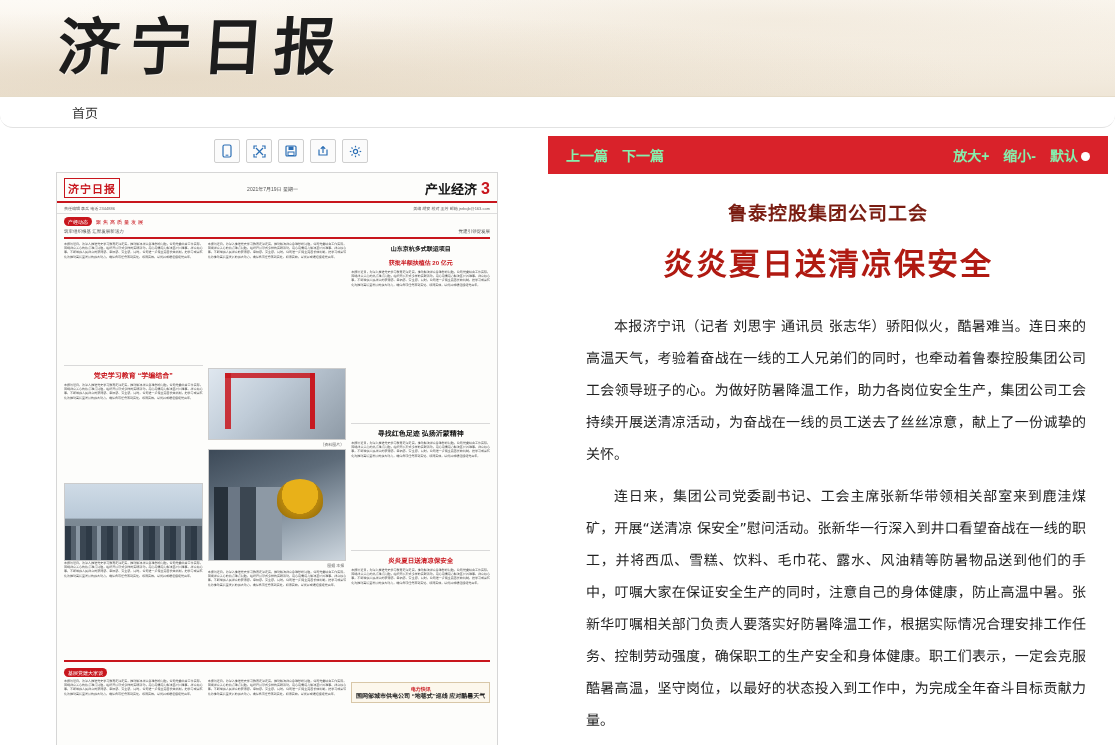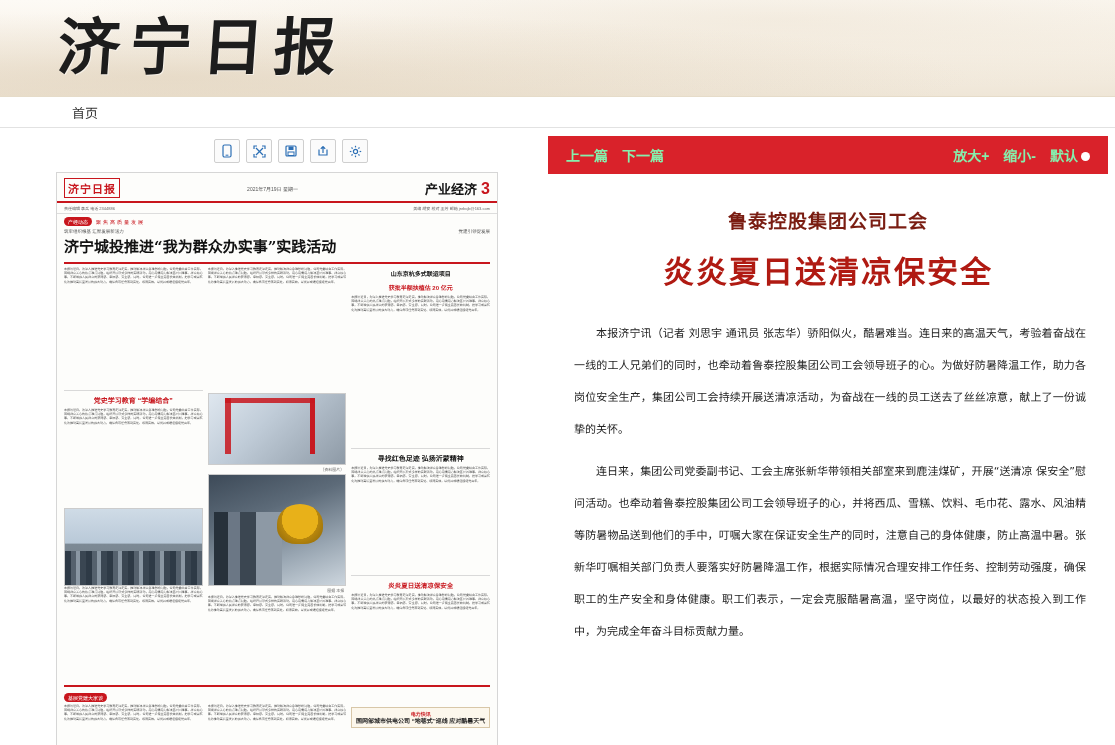--- a/index.html
+++ b/index.html
@@ -47,20 +47,21 @@
   }
 
   
   .navbar {
     height: 30px;
     background: #ffffff;
     border-bottom: 1px solid #e2e2e2;
     padding-left: 68px;
     display: flex;
     align-items: center;
+    border-radius: 13px;
   }
   .navbar a {
     font-size: 13px;
     color: #333;
     text-decoration: none;
     padding: 2px 4px;
   }
 
   
   .layout {
@@ -292,37 +293,36 @@
     padding: 24px 22px 10px 22px;
   }
   .art-kicker {
     text-align: center;
     font-size: 19px;
     font-weight: 700;
     color: #7a1d12;
     letter-spacing: 1px;
     margin-bottom: 14px;
     font-family: "DejaVu Serif", "Liberation Serif", serif;
-    margin-top: 8px;
   }
   .art-title {
     text-align: center;
     font-size: 31px;
     font-weight: 700;
     color: #b01a12;
     letter-spacing: 2px;
     margin-bottom: 26px;
     font-family: "DejaVu Serif", "Liberation Serif", serif;
   }
   .art-p {
-    font-size: 11px;
+    font-size: 14px;
     line-height: 32px;
     color: #222;
     text-indent: 2em;
-    margin: 0 0 10px 4px;
+    margin: 0 0 10px 16px;
     text-align: justify;
     font-family: "DejaVu Sans", "Liberation Sans", sans-serif;
   }
 </style>
 </head>
 <body>
 
 <div class="masthead">
   <div class="masthead-wash"></div>
   <div class="masthead-title">济宁日报</div>
@@ -398,21 +398,20 @@
       <div class="p-band">
         <span class="p-badge">产经动态</span>
         <span class="p-band-txt">聚焦高质量发展</span>
       </div>
 
       <div style="display:flex;justify-content:space-between;padding:0 7px;">
         <span style="font-size:4.5px;color:#555;">筑牢组织根基  汇聚发展新活力</span>
         <span style="font-size:4.5px;color:#555;">党建引领促发展</span>
       </div>
 
-      <div class="p-headline">济宁城投推进“我为群众办实事”实践活动</div>
       <div class="rule-red"></div>
 
       <div class="p-body">
 
         <div class="p-col">
           <div class="textlines" style="height:120px;">本报讯近日，为深入推进党史学习教育走深走实，推动解决群众急难愁盼问题，公司党委结合工作实际，围绕群众关心的热点难点问题，组织开展形式多样的实践活动，用心用情用力解决基层困难事、群众烦心事，不断增强人民群众的获得感、幸福感、安全感。同时，公司进一步健全完善长效机制，把学习成果转化为推动高质量发展的强大动力，确保各项任务落到实处、取得实效，以优异成绩迎接建党百年。</div>
           <div class="rule" style="margin:3px 0;"></div>
           <div class="box-red-title">党史学习教育
 “学编结合”</div>
           <div class="textlines" style="height:100px;">本报讯近日，为深入推进党史学习教育走深走实，推动解决群众急难愁盼问题，公司党委结合工作实际，围绕群众关心的热点难点问题，组织开展形式多样的实践活动，用心用情用力解决基层困难事、群众烦心事，不断增强人民群众的获得感、幸福感、安全感。同时，公司进一步健全完善长效机制，把学习成果转化为推动高质量发展的强大动力，确保各项任务落到实处、取得实效，以优异成绩迎接建党百年。</div>
@@ -488,17 +487,17 @@
         <a href="#">放大+</a>
         <a href="#">缩小-</a>
         <a href="#"><span>默认</span><span class="dot"></span></a>
       </div>
     </div>
 
     <div class="article">
       <div class="art-kicker">鲁泰控股集团公司工会</div>
       <div class="art-title">炎炎夏日送清凉保安全</div>
       <p class="art-p">本报济宁讯（记者 刘思宇 通讯员 张志华）骄阳似火，酷暑难当。连日来的高温天气，考验着奋战在一线的工人兄弟们的同时，也牵动着鲁泰控股集团公司工会领导班子的心。为做好防暑降温工作，助力各岗位安全生产，集团公司工会持续开展送清凉活动，为奋战在一线的员工送去了丝丝凉意，献上了一份诚挚的关怀。</p>
-      <p class="art-p">连日来，集团公司党委副书记、工会主席张新华带领相关部室来到鹿洼煤矿，开展“送清凉 保安全”慰问活动。也牵动着鲁泰控股集团公司工会领导班子的心，并将西瓜、雪糕、饮料、毛巾花、露水、风油精等防暑物品送到他们的手中，叮嘱大家在保证安全生产的同时，注意自己的身体健康，防止高温中暑。张新华叮嘱相关部门负责人要落实好防暑降温工作，根据实际情况合理安排工作任务、控制劳动强度，确保职工的生产安全和身体健康。职工们表示，一定会克服酷暑高温，坚守岗位，以最好的状态投入到工作中，为完成全年奋斗目标贡献力量。</p>
+      <p class="art-p">连日来，集团公司党委副书记、工会主席张新华带领相关部室来到鹿洼煤矿，开展“送清凉 保安全”慰问活动。张新华一行深入到井口看望奋战在一线的职工，并将西瓜、雪糕、饮料、毛巾花、露水、风油精等防暑物品送到他们的手中，叮嘱大家在保证安全生产的同时，注意自己的身体健康，防止高温中暑。张新华叮嘱相关部门负责人要落实好防暑降温工作，根据实际情况合理安排工作任务、控制劳动强度，确保职工的生产安全和身体健康。职工们表示，一定会克服酷暑高温，坚守岗位，以最好的状态投入到工作中，为完成全年奋斗目标贡献力量。</p>
     </div>
 
   </div>
 </div>
 
 </body></html>

